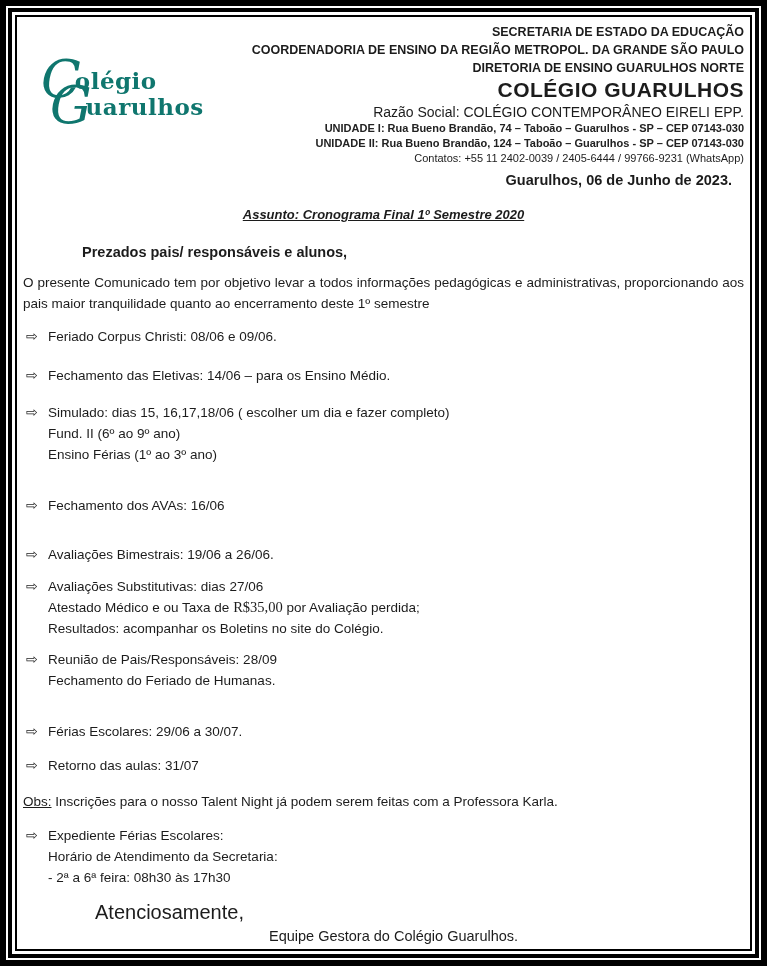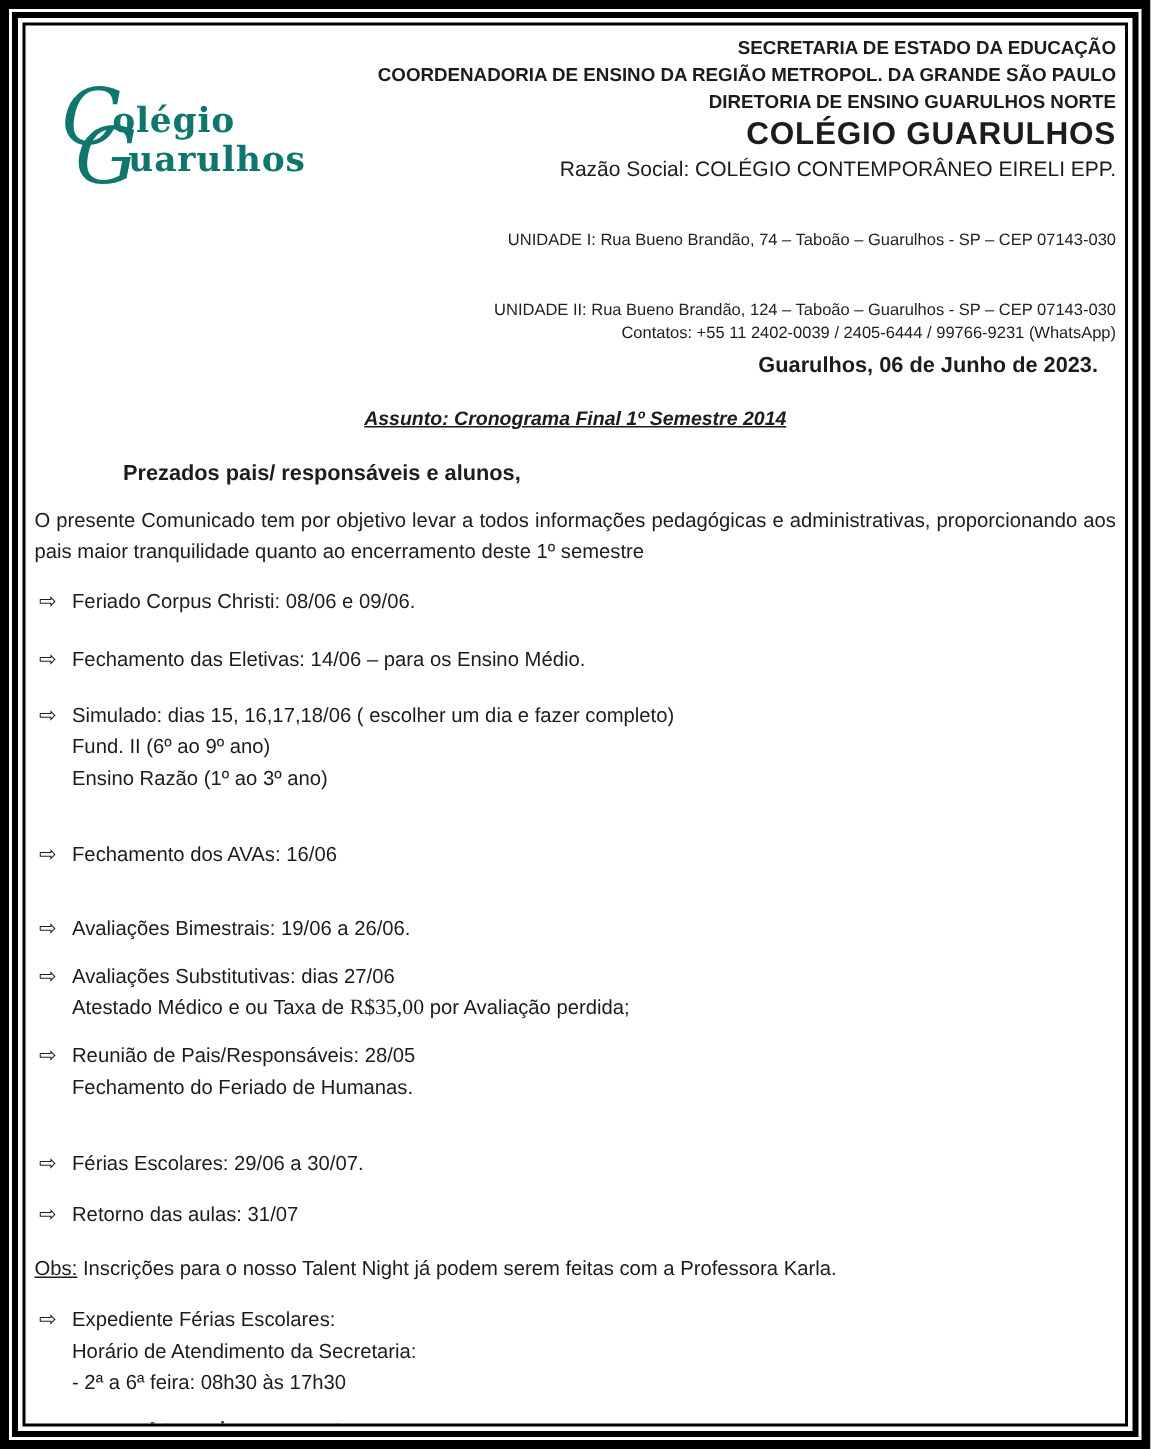--- a/index.html
+++ b/index.html
@@ -9,21 +9,21 @@
     font-family:"Liberation Sans",sans-serif;color:#1c1c1c;
   }
   .frame-mid{height:100%;box-sizing:border-box;border:4px solid #000;padding:3px;}
   .frame-inner{height:100%;box-sizing:border-box;border:2px solid #000;padding:0 6px;position:relative;overflow:hidden;}
 
   
   .header{padding-top:6px;text-align:right;position:relative;}
   .hline{font-weight:bold;font-size:12.5px;line-height:18px;}
   .school-title{font-weight:bold;font-size:21px;line-height:26px;letter-spacing:.5px;}
   .razao{font-size:14px;line-height:18px;}
-  .small-line{font-size:11px;line-height:15px;font-weight:normal;color:#222;margin-top:32px;}
+  .small-line{font-size:11px;line-height:15px;font-weight:bold;color:#222;}
   .contact-line{font-size:11px;line-height:15px;}
 
   
   .logo{position:absolute;left:24px;top:36px;color:#c43b45;line-height:1;text-align:left;}
   .logo-row{white-space:nowrap;}
   .logo-cap{font-family:"DejaVu Serif",serif;font-style:italic;font-size:52px;font-weight:normal;}
   .logo-word{font-family:"DejaVu Serif",serif;font-weight:bold;font-size:23px;letter-spacing:.5px;position:relative;top:-8px;left:-6px;}
   .logo-row2{margin-top:-26px;margin-left:9px;}
 
   
@@ -79,21 +79,21 @@
         <div class="hline">DIRETORIA DE ENSINO GUARULHOS NORTE</div>
         <div class="school-title">COLÉGIO GUARULHOS</div>
         <div class="razao">Razão Social: COLÉGIO CONTEMPORÂNEO EIRELI EPP.</div>
         <div class="small-line">UNIDADE I: Rua Bueno Brandão, 74 – Taboão – Guarulhos - SP – CEP 07143-030</div>
         <div class="small-line">UNIDADE II: Rua Bueno Brandão, 124 – Taboão – Guarulhos - SP – CEP 07143-030</div>
         <div class="contact-line">Contatos: +55 11 2402-0039 / 2405-6444 / 99766-9231 (WhatsApp)</div>
       </div>
 
       <div class="date-line">Guarulhos, 06 de Junho de 2023.</div>
 
-      <div class="subject">Assunto: Cronograma Final  1º Semestre 2014</div>
+      <div class="subject">Assunto: Cronograma Final  1º Semestre 2020</div>
 
       <div class="salutation">Prezados pais/ responsáveis e alunos,</div>
 
       <div class="intro">O presente Comunicado tem por objetivo levar a todos  informações pedagógicas e administrativas, proporcionando aos pais maior tranquilidade quanto ao encerramento deste 1º semestre</div>
 
       <div class="list" id="list-main">
           <div class="item">
             <span class="arrow">⇨</span>
             <div class="item-text">
               <div class="line"><span class="seg-b">Feriado Corpus Christi: 08/06 e 09/06.</span></div>
@@ -103,46 +103,47 @@
             <span class="arrow">⇨</span>
             <div class="item-text">
               <div class="line"><span class="seg-b">Fechamento das Eletivas:  14/06 – </span><span class="seg-n">para os  Ensino Médio.</span></div>
             </div>
           </div>
           <div class="item">
             <span class="arrow">⇨</span>
             <div class="item-text">
               <div class="line"><span class="seg-b">Simulado:  dias 15, 16,17,18/06 ( escolher um dia e fazer completo)</span></div>
               <div class="line"><span class="seg-b">Fund. II </span><span class="seg-n">(6º ao 9º ano)</span></div>
-              <div class="line"><span class="seg-b">Ensino Razão </span><span class="seg-n">(1º ao 3º ano)</span></div>
+              <div class="line"><span class="seg-b">Ensino Férias </span><span class="seg-n">(1º ao 3º ano)</span></div>
             </div>
           </div>
           <div class="item">
             <span class="arrow">⇨</span>
             <div class="item-text">
               <div class="line"><span class="seg-b">Fechamento dos AVAs:  16/06</span></div>
             </div>
           </div>
           <div class="item">
             <span class="arrow">⇨</span>
             <div class="item-text">
               <div class="line"><span class="seg-b">Avaliações Bimestrais</span><span class="seg-n">: </span><span class="seg-b">19/06 a 26/06</span><span class="seg-n">.</span></div>
             </div>
           </div>
           <div class="item">
             <span class="arrow">⇨</span>
             <div class="item-text">
               <div class="line"><span class="seg-b">Avaliações Substitutivas: </span><span class="seg-n">dias </span><span class="seg-b">27/06</span></div>
               <div class="line"><span class="seg-n">Atestado Médico e ou Taxa de </span><span class="seg-serif">R$35,00</span><span class="seg-n"> por  Avaliação perdida;</span></div>
+              <div class="line"><span class="seg-b">Resultados: </span><span class="seg-n">acompanhar os Boletins no site do Colégio.</span></div>
             </div>
           </div>
           <div class="item">
             <span class="arrow">⇨</span>
             <div class="item-text">
-              <div class="line"><span class="seg-b">Reunião de Pais/Responsáveis: 28/05</span></div>
+              <div class="line"><span class="seg-b">Reunião de Pais/Responsáveis: 28/09</span></div>
               <div class="line"><span class="seg-b">Fechamento do Feriado de Humanas.</span></div>
             </div>
           </div>
           <div class="item">
             <span class="arrow">⇨</span>
             <div class="item-text">
               <div class="line"><span class="seg-b">Férias Escolares: 29/06 a 30/07.</span></div>
             </div>
           </div>
           <div class="item">

